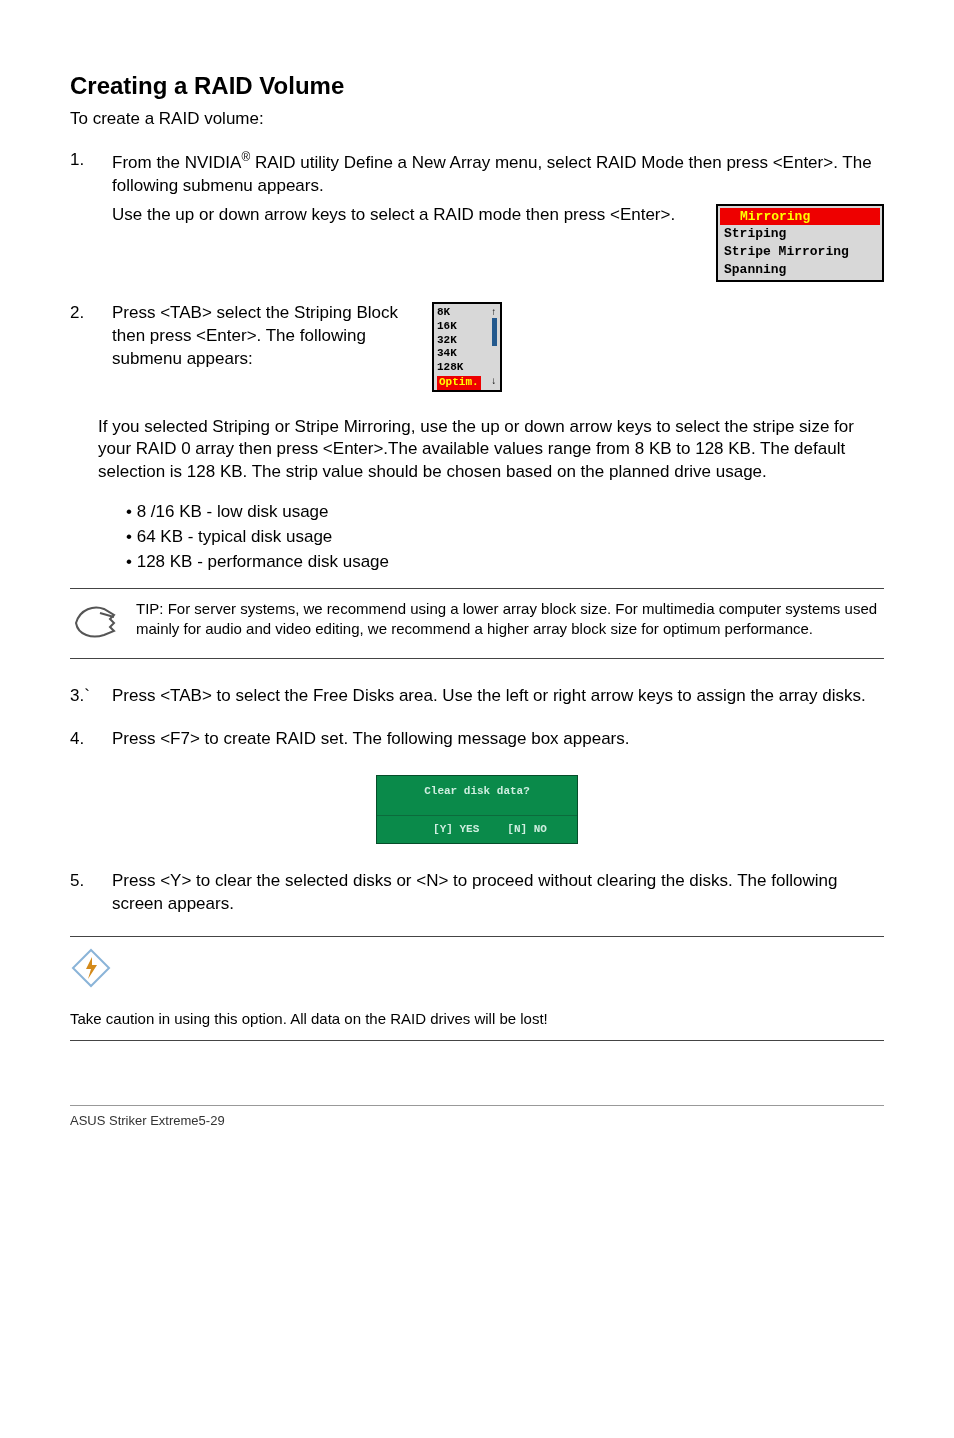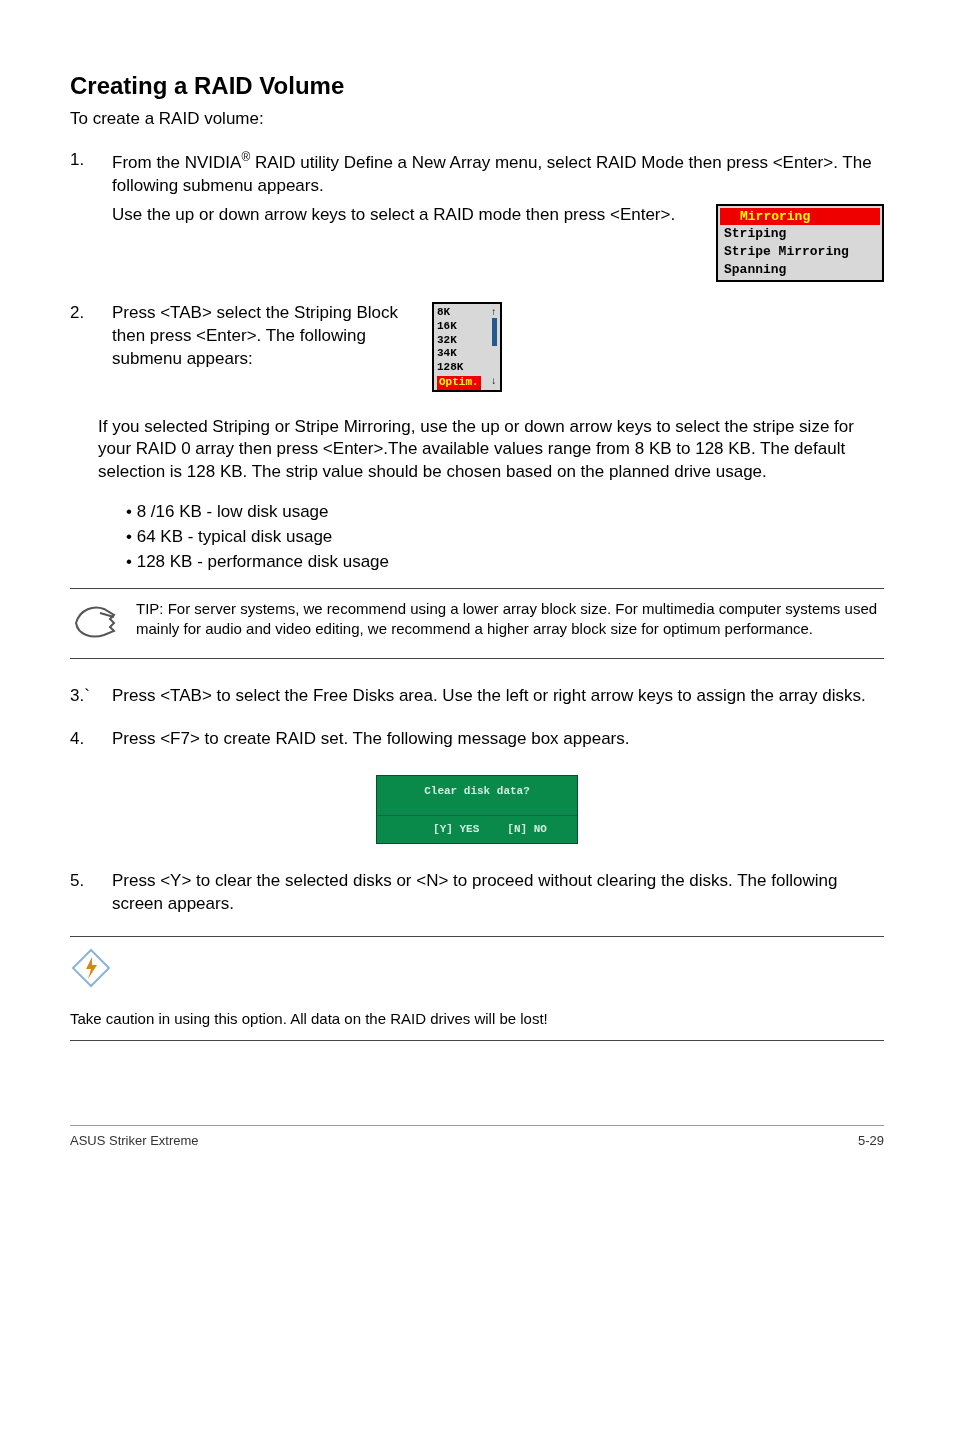--- a/index.html
+++ b/index.html
@@ -147,26 +147,26 @@
   }
   .dialog .buttons {
     display: flex;
     justify-content: space-around;
     padding: 6px 16px;
     color: #cfeee0;
     margin-left: 26px;
   }
   .footer {
     display: flex;
-    justify-content: space-between;
+    justify-content: flex-start;
     font-size: 13px;
     color: #333;
     border-top: 1px solid #999;
     padding-top: 6px;
-    margin-top: 84px;
+    margin-top: 64px;
   }
   sup { font-size: 0.7em; }
 </style>
 </head>
 <body>
 
 <h2>Creating a RAID Volume</h2>
 <p class="intro">To create a RAID volume:</p>
 
 <div class="step">

